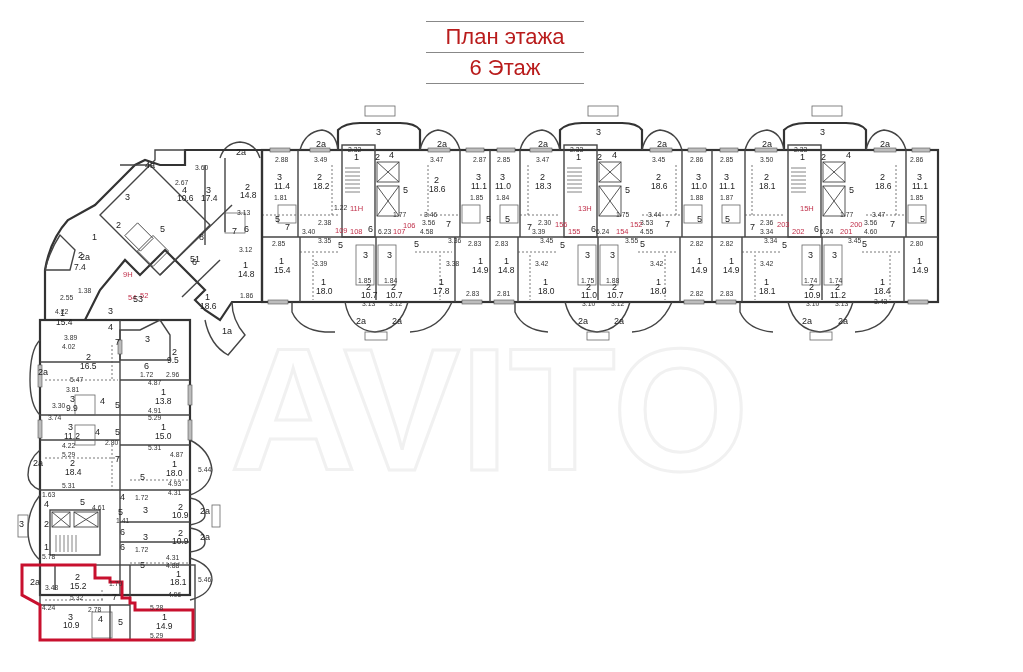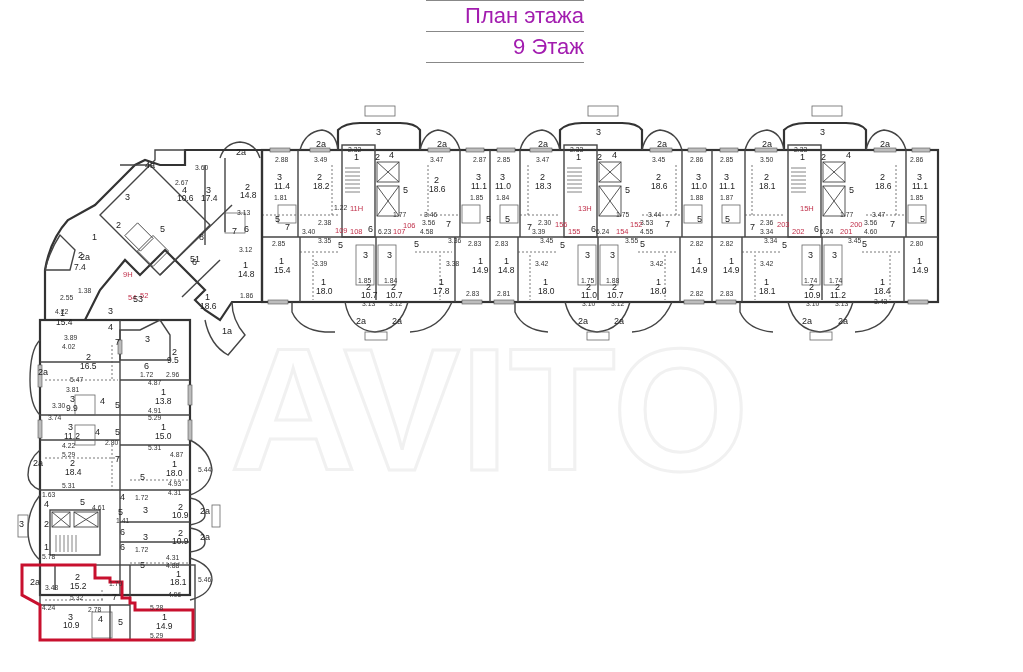--- a/index.html
+++ b/index.html
@@ -1,17 +1,17 @@
 <!DOCTYPE html>
 <html><head>
 <meta charset="utf-8">
 <style>
   html, body { margin: 0; padding: 0; background: #ffffff; }
   body { width: 1023px; height: 672px; position: relative; overflow: hidden; font-family: "Liberation Sans", sans-serif; }
-  .title-block { position: absolute; left: 426px; top: 0; width: 158px; text-align: right; color: #a21caf; }
+  .title-block { position: absolute; left: 426px; top: 21px; width: 158px; text-align: center; color: #b91c1c; }
   .title-rule { height: 1px; background: #888; width: 158px; }
   .title-line { font-size: 22px; line-height: 30px; }
   svg.plan { position: absolute; left: 0; top: 0; }
   .wall { fill: none; stroke: #444; stroke-width: 1.4; }
   .wall-thin { fill: none; stroke: #666; stroke-width: 0.8; }
   .wall-thick { fill: none; stroke: #333; stroke-width: 2.2; }
   .dash { fill: none; stroke: #555; stroke-width: 0.8; stroke-dasharray: 2 2; }
   .win { fill: #bdbdbd; stroke: #555; stroke-width: 0.6; }
   .lift { fill: none; stroke: #444; stroke-width: 0.9; }
   .t { font-family: "Liberation Sans", sans-serif; fill: #222; }
@@ -22,21 +22,21 @@
   .sel { fill: none; stroke: #c8102e; stroke-width: 3; }
   .wm { font-family: "Liberation Sans", sans-serif; font-size: 175px; font-weight: bold; fill: none; stroke: #f1f1f1; stroke-width: 3; }
 </style>
 </head>
 <body>
 
 <div class="title-block">
   <div class="title-rule"></div>
   <div class="title-line">План этажа</div>
   <div class="title-rule"></div>
-  <div class="title-line">9 Этаж</div>
+  <div class="title-line">6 Этаж</div>
   <div class="title-rule"></div>
 </div>
 
 <svg class="plan" width="1023" height="672" viewBox="0 0 1023 672">
 
   <text class="wm" x="230" y="470">AVITO</text>
 
   <g>
     <rect class="wall-thick" x="262" y="150" width="676" height="152"></rect>
     <line class="wall" x1="262" y1="237" x2="938" y2="237"></line>

